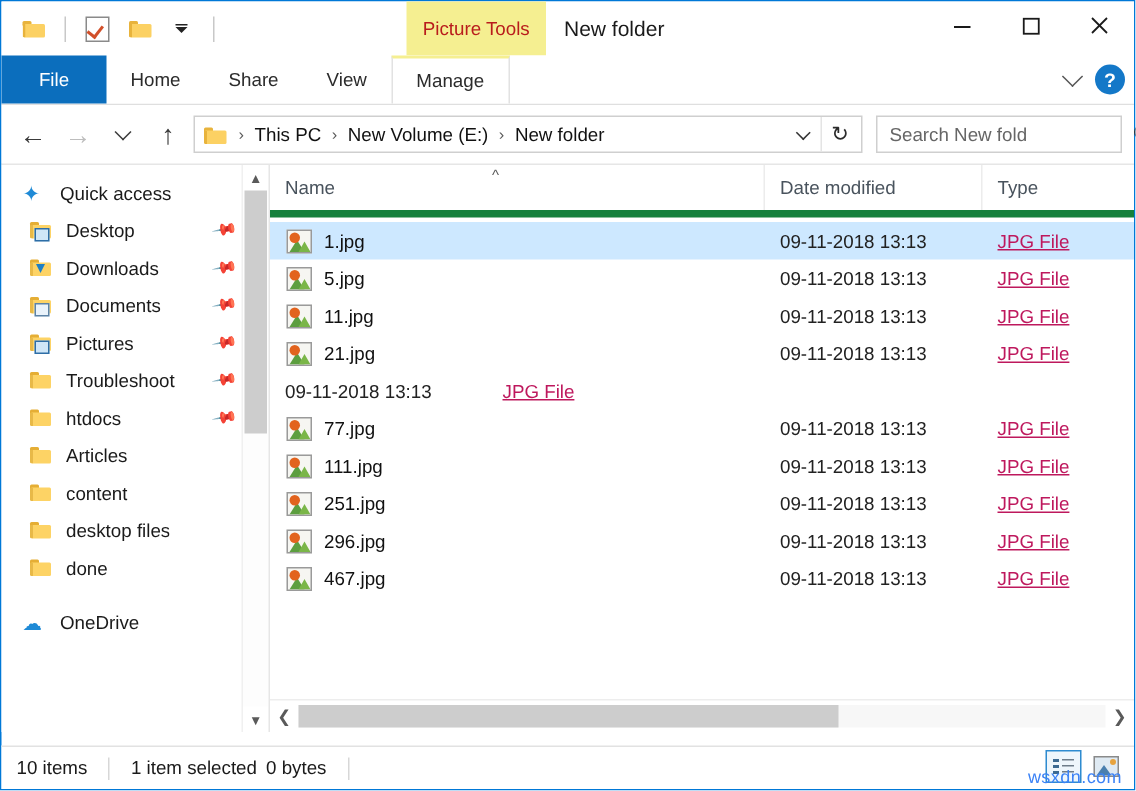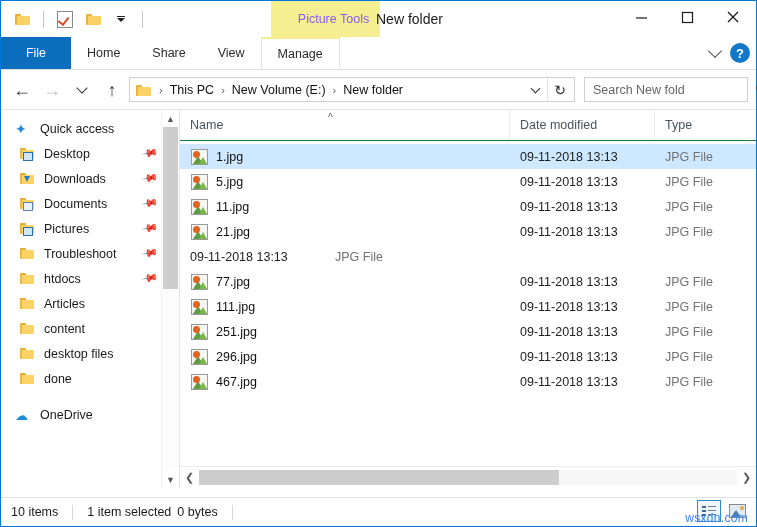--- a/index.html
+++ b/index.html
@@ -28,21 +28,21 @@
   .props-ico:after{
     content:"";position:absolute;left:2px;top:3px;width:5px;height:8px;
     border-right:2px solid #d2502a;border-bottom:2px solid #d2502a;transform:rotate(38deg);
   }
   .caret-dn{width:0;height:0;border-left:4px solid transparent;border-right:4px solid transparent;border-top:4px solid #222;}
   .caret-wrap{display:flex;flex-direction:column;align-items:center;gap:1px;}
   .caret-bar{width:8px;height:1px;background:#222;}
 
   .ctx-tab{
     position:absolute;left:270px;top:0;width:93px;height:36px;background:#f5ef91;
-    display:flex;align-items:center;justify-content:center;font-size:12.5px;color:#8b5cf6;padding-left:16px;
+    display:flex;align-items:center;justify-content:center;font-size:12.5px;color:#b91c1c;
   }
   .win-title{
     position:absolute;left:375px;top:0;height:36px;display:flex;align-items:center;
     font-size:14px;color:#1a1a1a;
   }
   .win-ctrls{position:absolute;right:0;top:0;height:32px;display:flex;}
   .win-ctrl{width:46px;height:32px;display:flex;align-items:center;justify-content:center;}
   .win-ctrl svg{display:block;}
 
   
@@ -112,32 +112,32 @@
   .cloud{position:absolute;left:0;top:2px;font-size:13px;color:#1f8ad6;line-height:1;}
   .pin{position:absolute;right:22px;top:6px;font-size:11px;color:#8b8b8b;transform:rotate(35deg);}
   .sb-v{position:absolute;right:0;top:0;width:17px;height:100%;background:#fff;border-left:1px solid #f0f0f0;}
   .sb-arrow{height:17px;display:flex;align-items:center;justify-content:center;font-size:9px;color:#5a5a5a;}
   .sb-arrow.bot{position:absolute;bottom:0;left:0;right:0;}
   .sb-track{position:absolute;top:17px;bottom:17px;left:0;right:0;background:#fdfdfd;}
   .sb-thumb{position:absolute;left:1px;width:15px;background:#cdcdcd;}
 
   
   .filepane{flex:1;position:relative;background:#fff;border-left:1px solid #e6e6e6;display:flex;flex-direction:column;}
-  .colhead{height:30px;display:flex;align-items:center;position:relative;border-bottom:1px solid #15803d;background:#fff;}
+  .colhead{height:30px;display:flex;align-items:center;position:relative;border-bottom:5px solid #15803d;background:#fff;}
   .col{font-size:12.5px;color:#49535d;display:flex;align-items:center;height:100%;box-sizing:border-box;padding-left:10px;}
   .col.name{width:330px;border-right:1px solid #ececec;}
   .col.date{width:145px;border-right:1px solid #ececec;}
   .col.type{width:70px;}
   .sortmark{position:absolute;left:148px;top:2px;font-size:10px;color:#5b5b5b;}
   .rows{flex:1;overflow:hidden;padding-top:3px;}
   .row{height:25px;display:flex;align-items:center;font-size:12.5px;color:#111;}
   .row.sel{background:#cde8ff;}
   .cell.name{width:330px;display:flex;align-items:center;padding-left:11px;box-sizing:border-box;}
   .cell.date{width:145px;padding-left:10px;box-sizing:border-box;color:#222;}
-  .cell.type{width:70px;padding-left:10px;box-sizing:border-box;color:#737373;}
+  .cell.type{width:70px;padding-left:10px;box-sizing:border-box;color:#be185d;text-decoration:underline;}
   .jpg-ico{
     width:15px;height:14px;flex:none;margin-right:8px;border:1px solid #9a9a9a;background:#f6f6f2;
     position:relative;overflow:hidden;
   }
   .jpg-ico .hill{position:absolute;left:1px;bottom:0;width:0;height:0;border-left:5px solid transparent;border-right:5px solid transparent;border-bottom:8px solid #5c9e3f;}
   .jpg-ico .sun{position:absolute;left:1px;top:1px;width:7px;height:7px;border-radius:50%;background:#e2631e;}
   .jpg-ico .leaf{position:absolute;right:0px;bottom:0;width:0;height:0;border-left:4px solid transparent;border-right:4px solid transparent;border-bottom:7px solid #7ab648;}
 
   .sb-h{height:21px;display:flex;align-items:center;border-top:1px solid #ededed;background:#fff;}
   .hb-arrow{width:19px;height:20px;display:flex;align-items:center;justify-content:center;font-size:11px;color:#5a5a5a;}

